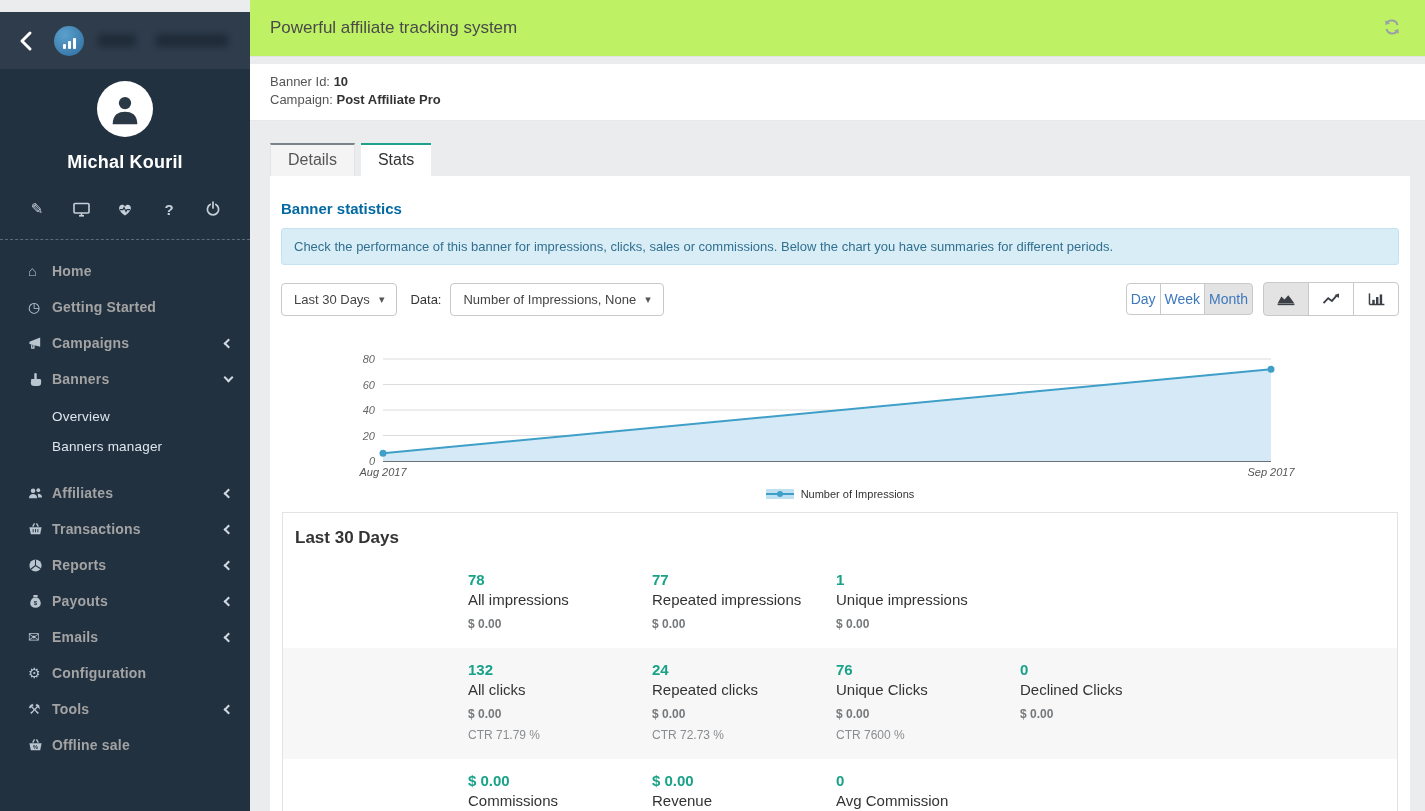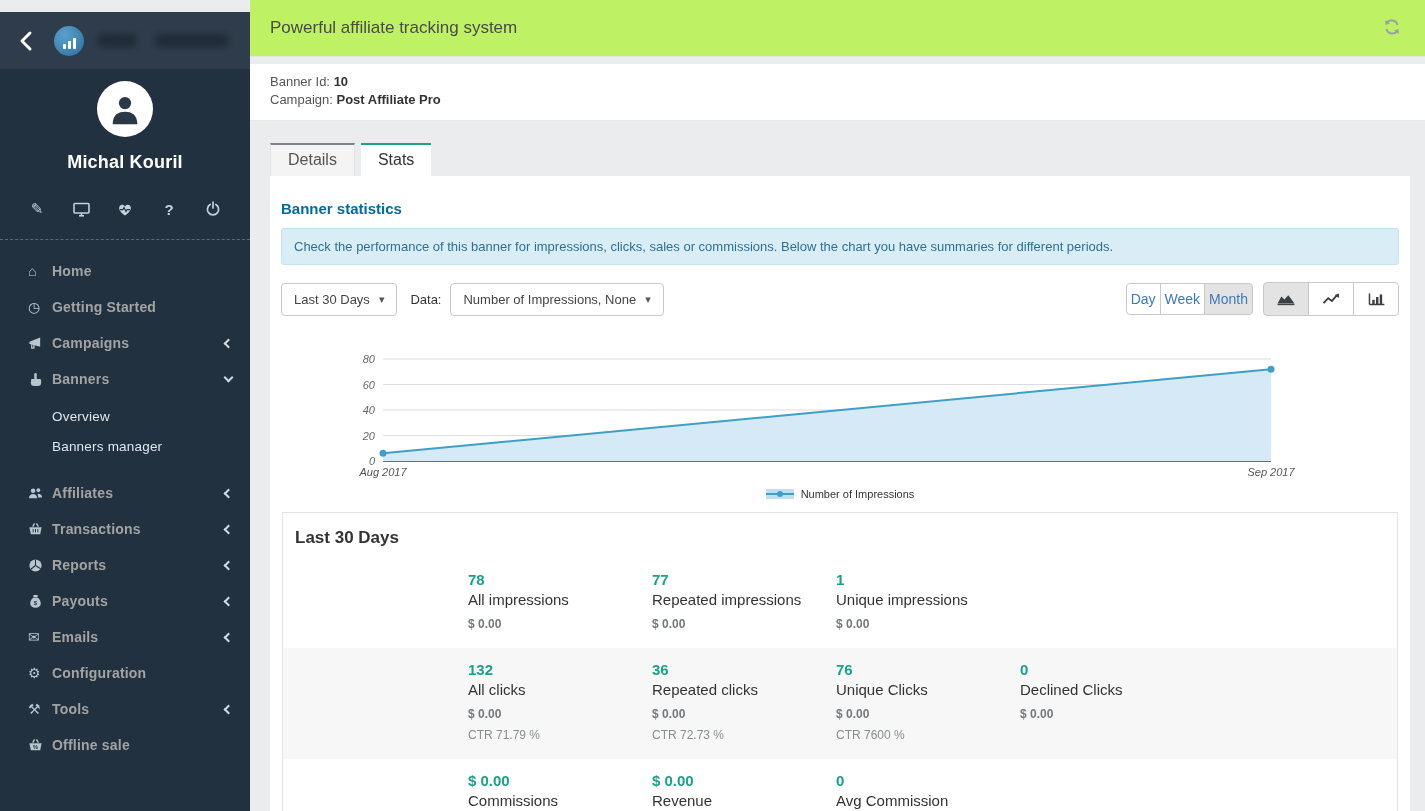--- a/index.html
+++ b/index.html
@@ -375,21 +375,21 @@
 
         <div class="srow alt">
           <div class="cell"></div>
           <div class="cell">
             <div class="val">132</div>
             <div class="lbl">All clicks</div>
             <div class="money">$ 0.00</div>
             <div class="ctr">CTR 71.79 %</div>
           </div>
           <div class="cell">
-            <div class="val">36</div>
+            <div class="val">24</div>
             <div class="lbl">Repeated clicks</div>
             <div class="money">$ 0.00</div>
             <div class="ctr">CTR 72.73 %</div>
           </div>
           <div class="cell">
             <div class="val">76</div>
             <div class="lbl">Unique Clicks</div>
             <div class="money">$ 0.00</div>
             <div class="ctr">CTR 7600 %</div>
           </div>

